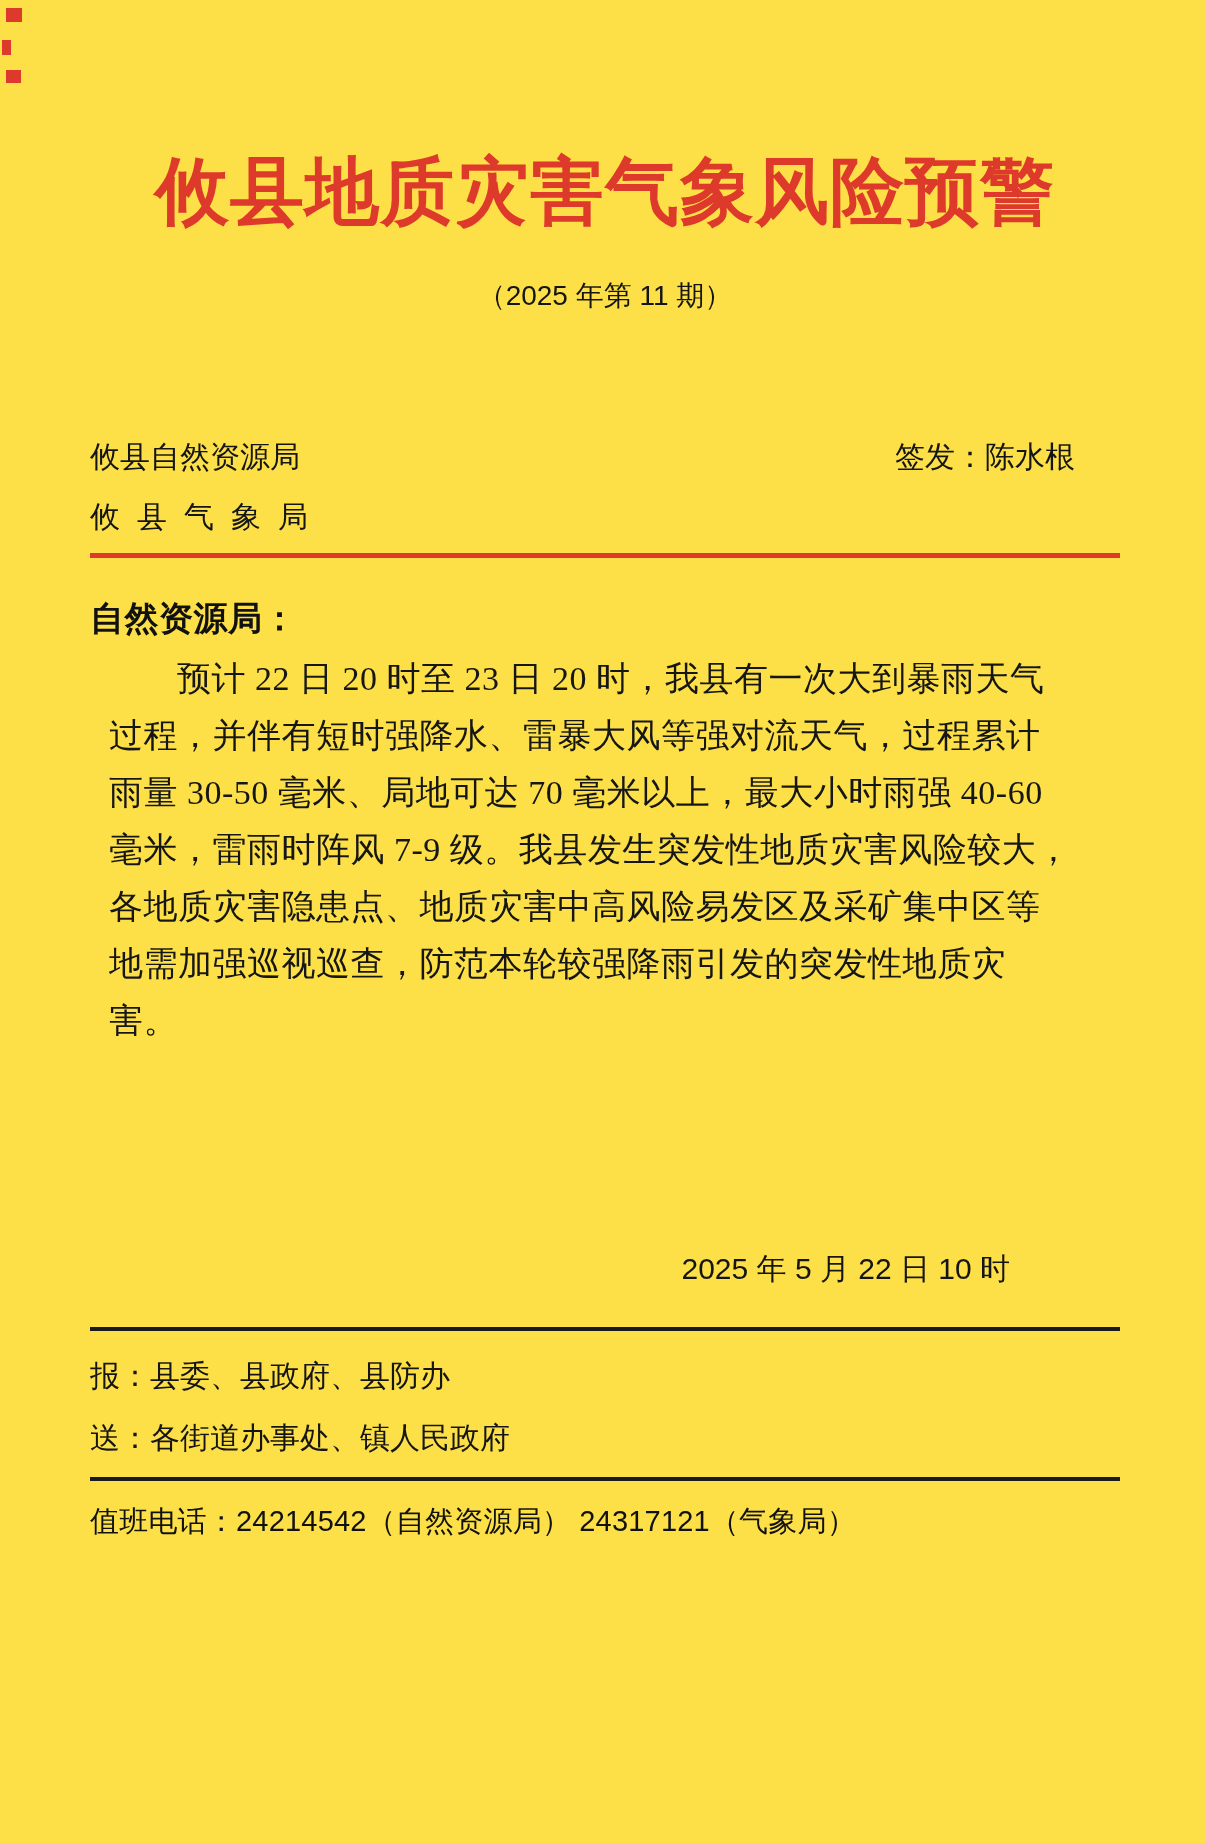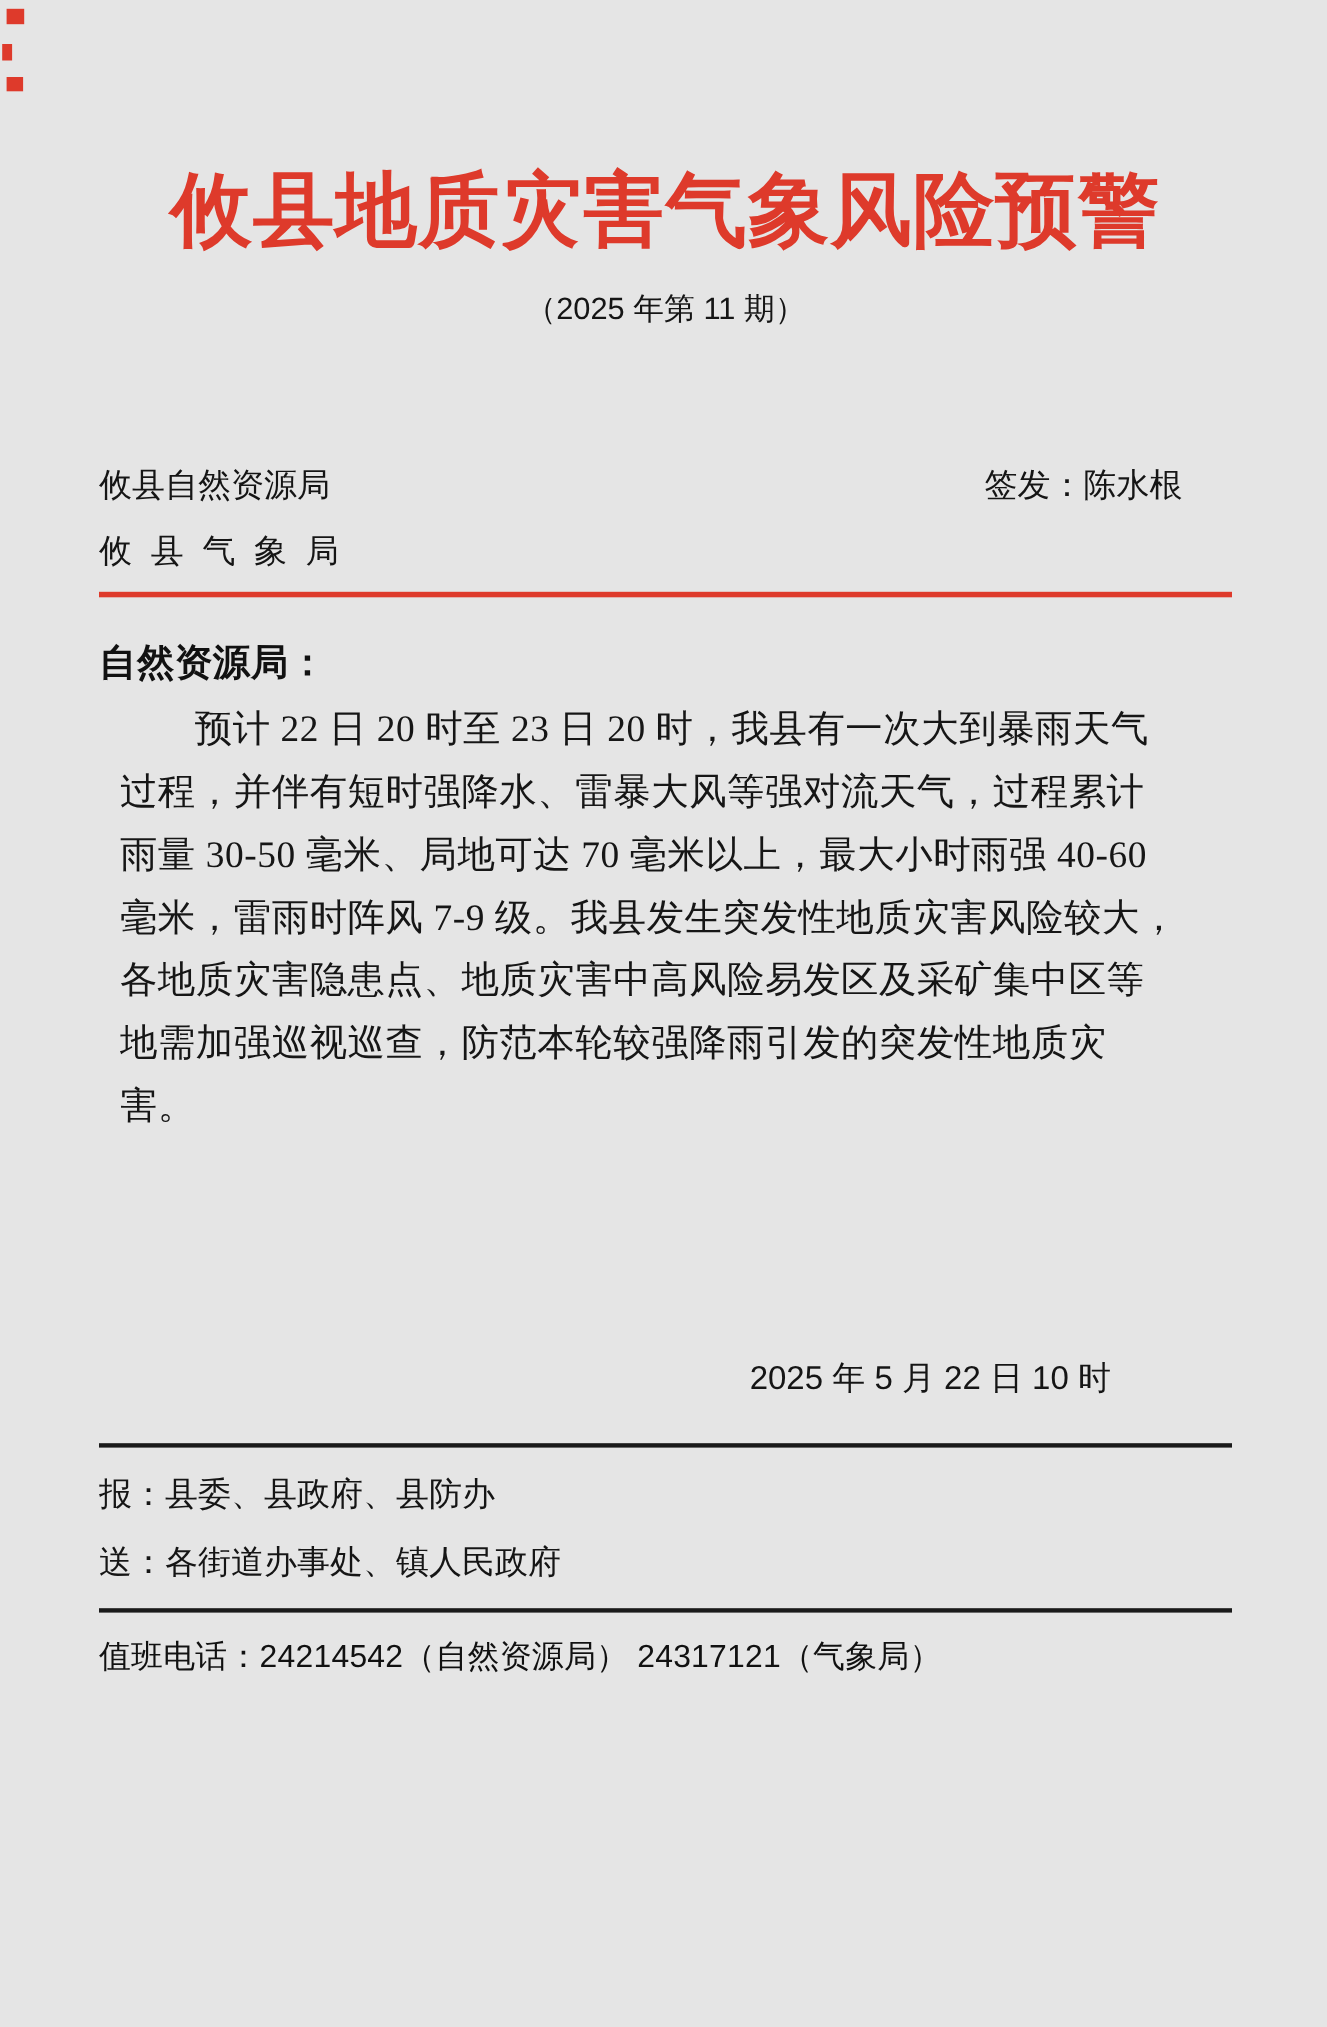--- a/index.html
+++ b/index.html
@@ -5,21 +5,21 @@
   html, body {
     margin: 0;
     padding: 0;
     background: #ffffff;
   }
   .page {
     position: relative;
     width: 1206px;
     height: 1843px;
     margin: 0 auto;
-    background: #e5e5e5;
+    background: #fde047;
     box-sizing: border-box;
     padding: 0 86px 12px 90px;
     overflow: hidden;
     font-family: "Liberation Serif", "DejaVu Serif", serif;
     color: #1c1c1c;
   }
 
   
   .corner-marks { position: absolute; left: 0; top: 0; width: 30px; height: 110px; }
   .corner-marks .m { position: absolute; background: #de3a2b; }
@@ -31,21 +31,21 @@
     margin-top: 140px;
     text-align: center;
     font-size: 74px;
     line-height: 105px;
     font-weight: 700;
     color: #de3a2b;
     letter-spacing: 1px;
     white-space: nowrap;
   }
   .issue-no {
-    margin-top: 16px;
+    margin-top: 31px;
     text-align: center;
     font-size: 28px;
     line-height: 40px;
     color: #151515;
     font-family: "Liberation Sans", "DejaVu Sans", sans-serif;
   }
 
   .issuer-block {
     margin-top: 106px;
     font-family: "Liberation Sans", "DejaVu Sans", sans-serif;
@@ -104,21 +104,21 @@
 
   .rule-black {
     height: 4px;
     background: #1a1a1a;
     border: none;
   }
   .rule-black.first { margin-top: 38px; }
   .rule-black.second { margin-top: 18px; }
 
   .dist-line {
-    font-family: Liberation Mono, monospace;
+    font-family: Liberation Serif, serif;
     font-size: 30px;
     line-height: 42px;
     color: #151515;
   }
   .dist-line.report { margin-top: 24px; }
   .dist-line.send   { margin-top: 20px; }
 
   .phone-line {
     margin-top: 20px;
     font-family: "Liberation Sans", "DejaVu Sans", sans-serif;

